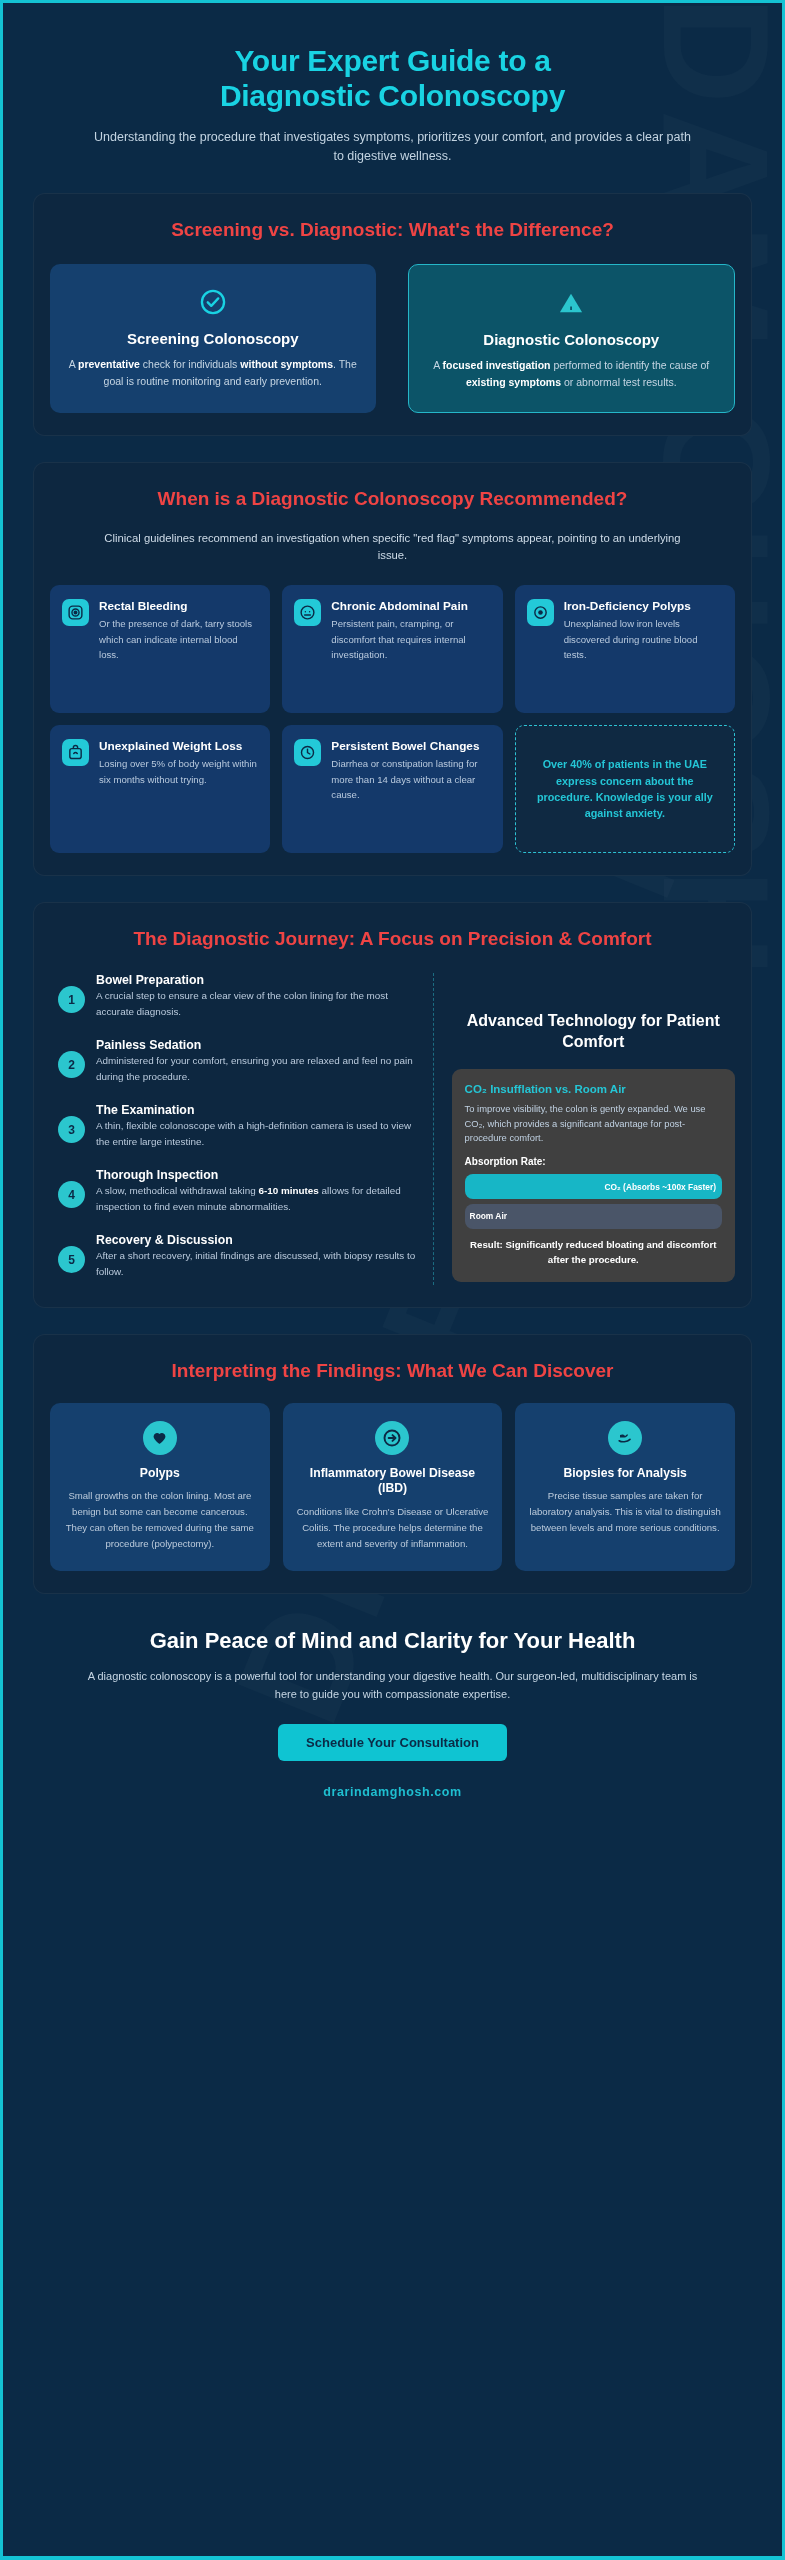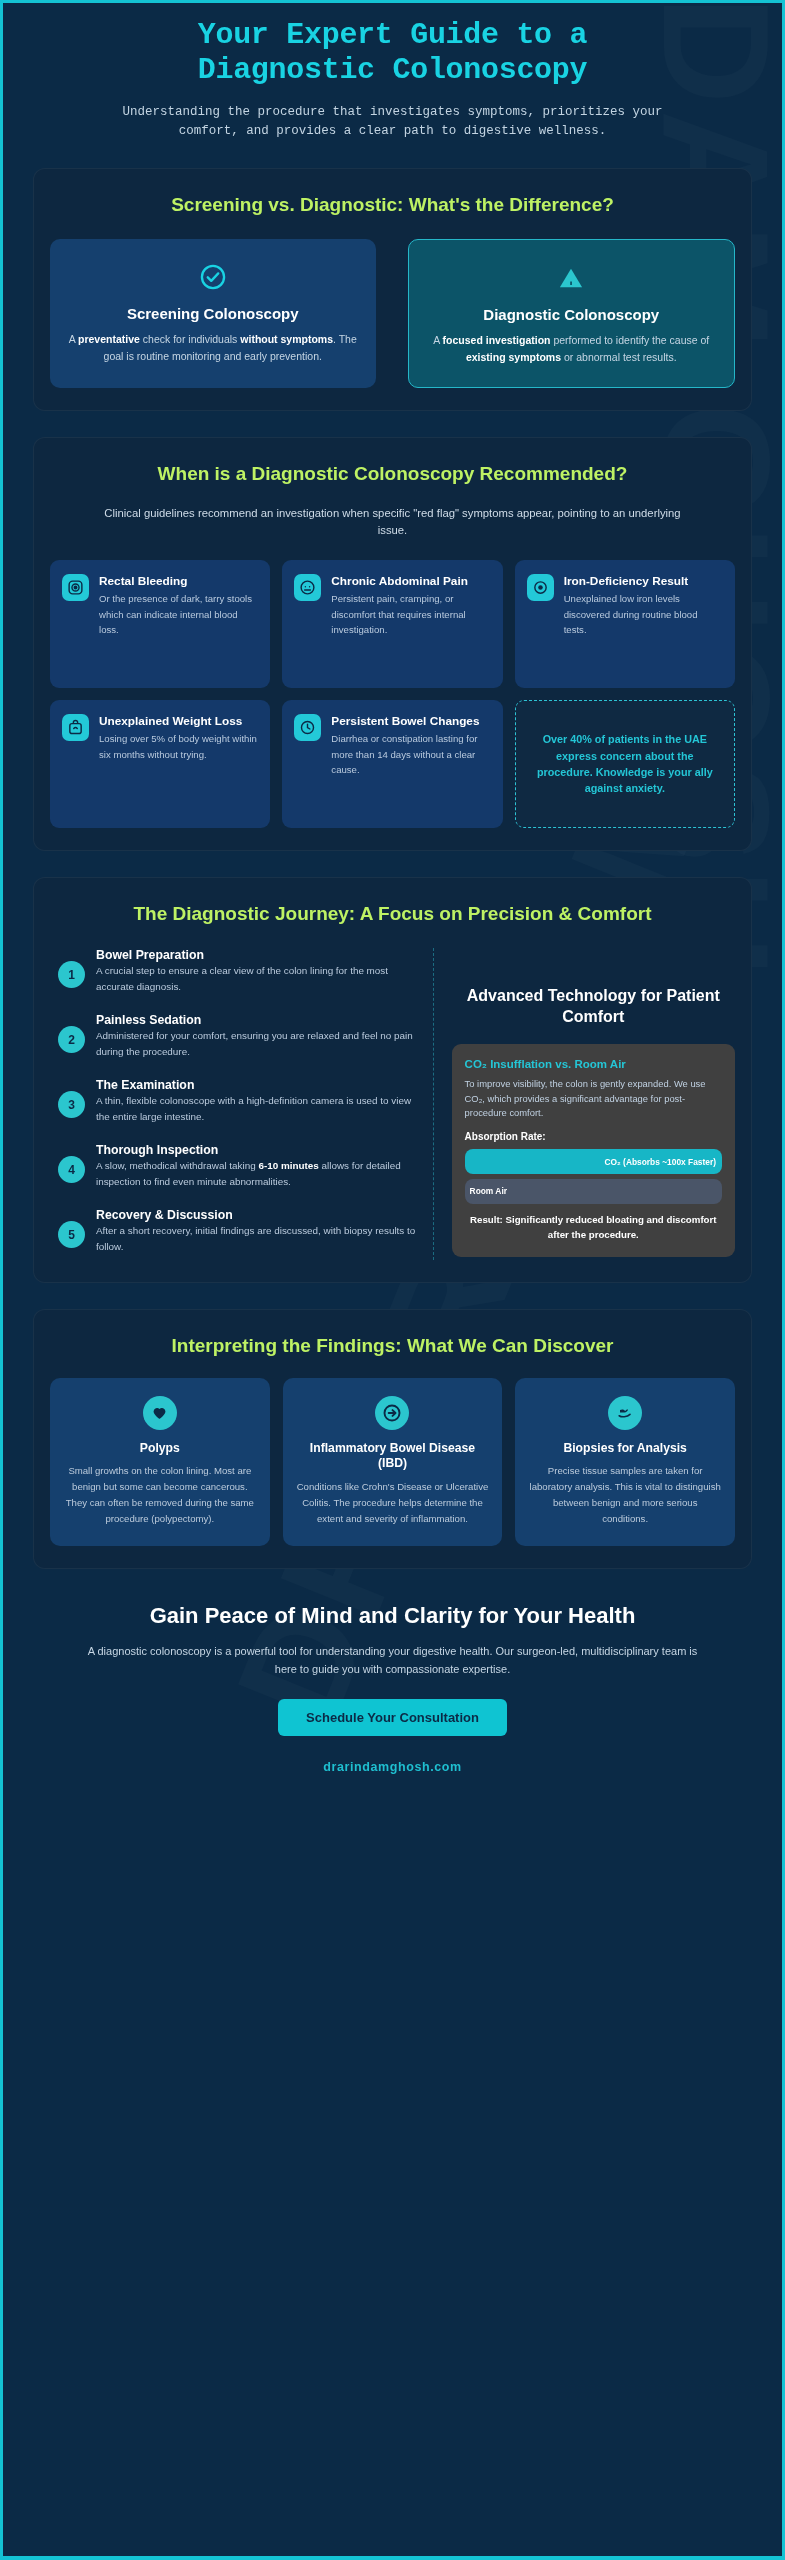--- a/index.html
+++ b/index.html
@@ -35,25 +35,24 @@
     pointer-events: none;
     user-select: none;
     white-space: nowrap;
   }
   .wm1 { top: 980px; right: -20px; transform: rotate(90deg); transform-origin: right top; }
   .wm2 { top: 1150px; left: -40px; transform: rotate(-68deg); }
   .wm3 { top: 930px; left: 430px; font-size: 130px; transform: rotate(12deg); }
 
   
   .header {
-    padding-top: 15px;
+    padding-top: 40px;
     text-align: center;
     position: relative;
     z-index: 2;
-    font-family: Liberation Mono, monospace;
   }
   .header h1 {
     font-size: 30px;
     line-height: 1.18;
     font-weight: bold;
     color: #19d3e3;
     letter-spacing: -0.3px;
   }
   .header .sub {
     margin: 14px auto 0;
@@ -68,21 +67,21 @@
     position: relative;
     z-index: 2;
     background: #0d2740;
     border: 1px solid rgba(255,255,255,0.05);
     border-radius: 12px;
     margin-top: 26px;
     padding: 24px 16px 22px;
   }
   .panel-title {
     text-align: center;
-    color: #bef264;
+    color: #ef4444;
     font-size: 19px;
     font-weight: bold;
     line-height: 1.28;
     margin: 0 auto;
     max-width: 520px;
   }
   .panel-lead {
     text-align: center;
     color: #cfdce8;
     font-size: 11.3px;
@@ -455,21 +454,21 @@
       </div>
 
       <div class="sym-card">
         <div class="sym-ico">
           <svg width="17" height="17" viewBox="0 0 24 24" fill="none" stroke="#0b2a46" stroke-width="2">
               <circle cx="12" cy="12" r="8"></circle>
               <circle cx="12" cy="12" r="3.2" fill="#0b2a46" stroke="none"></circle>
             </svg>
         </div>
         <div class="sym-body">
-          <h4>Iron-Deficiency Result</h4>
+          <h4>Iron-Deficiency Polyps</h4>
           <p>Unexplained low iron levels discovered during routine blood tests.</p>
         </div>
       </div>
 
       <div class="sym-card">
         <div class="sym-ico">
           <svg width="17" height="17" viewBox="0 0 24 24" fill="none" stroke="#0b2a46" stroke-width="2">
               <rect x="4" y="6.5" width="16" height="14" rx="3"></rect>
               <path d="M9 6.5V5a3 3 0 0 1 6 0v1.5"></path>
               <path d="M9.5 13.5c1.6-2 3.4-2 5 0" stroke-linecap="round"></path>
@@ -601,21 +600,21 @@
       </div>
 
       <div class="find-card">
         <div class="find-ico">
           <svg width="20" height="20" viewBox="0 0 24 24">
               <path d="M6 8.5c2.6-1.4 5-0.6 6.3 1.1.7-1.3 2-2.1 3.4-1.8-0.6 2-2.3 3.3-4.2 3.6H6z" fill="#0b2a46"></path>
               <path d="M5 15.3c2.7 1.9 9.5 1.9 13-1.6" stroke="#0b2a46" stroke-width="1.9" fill="none" stroke-linecap="round"></path>
             </svg>
         </div>
         <h4>Biopsies for Analysis</h4>
-        <p>Precise tissue samples are taken for laboratory analysis. This is vital to distinguish between benign and more serious conditions.</p>
+        <p>Precise tissue samples are taken for laboratory analysis. This is vital to distinguish between levels and more serious conditions.</p>
       </div>
 
     </div>
   </div>
 
   <div class="footer">
     <h2>Gain Peace of Mind and Clarity for Your Health</h2>
     <div class="fsub">A diagnostic colonoscopy is a powerful tool for understanding your digestive health. Our surgeon-led, multidisciplinary team is here to guide you with compassionate expertise.</div>
     <button class="cta">Schedule Your Consultation</button>
     <div class="site">drarindamghosh.com</div>

